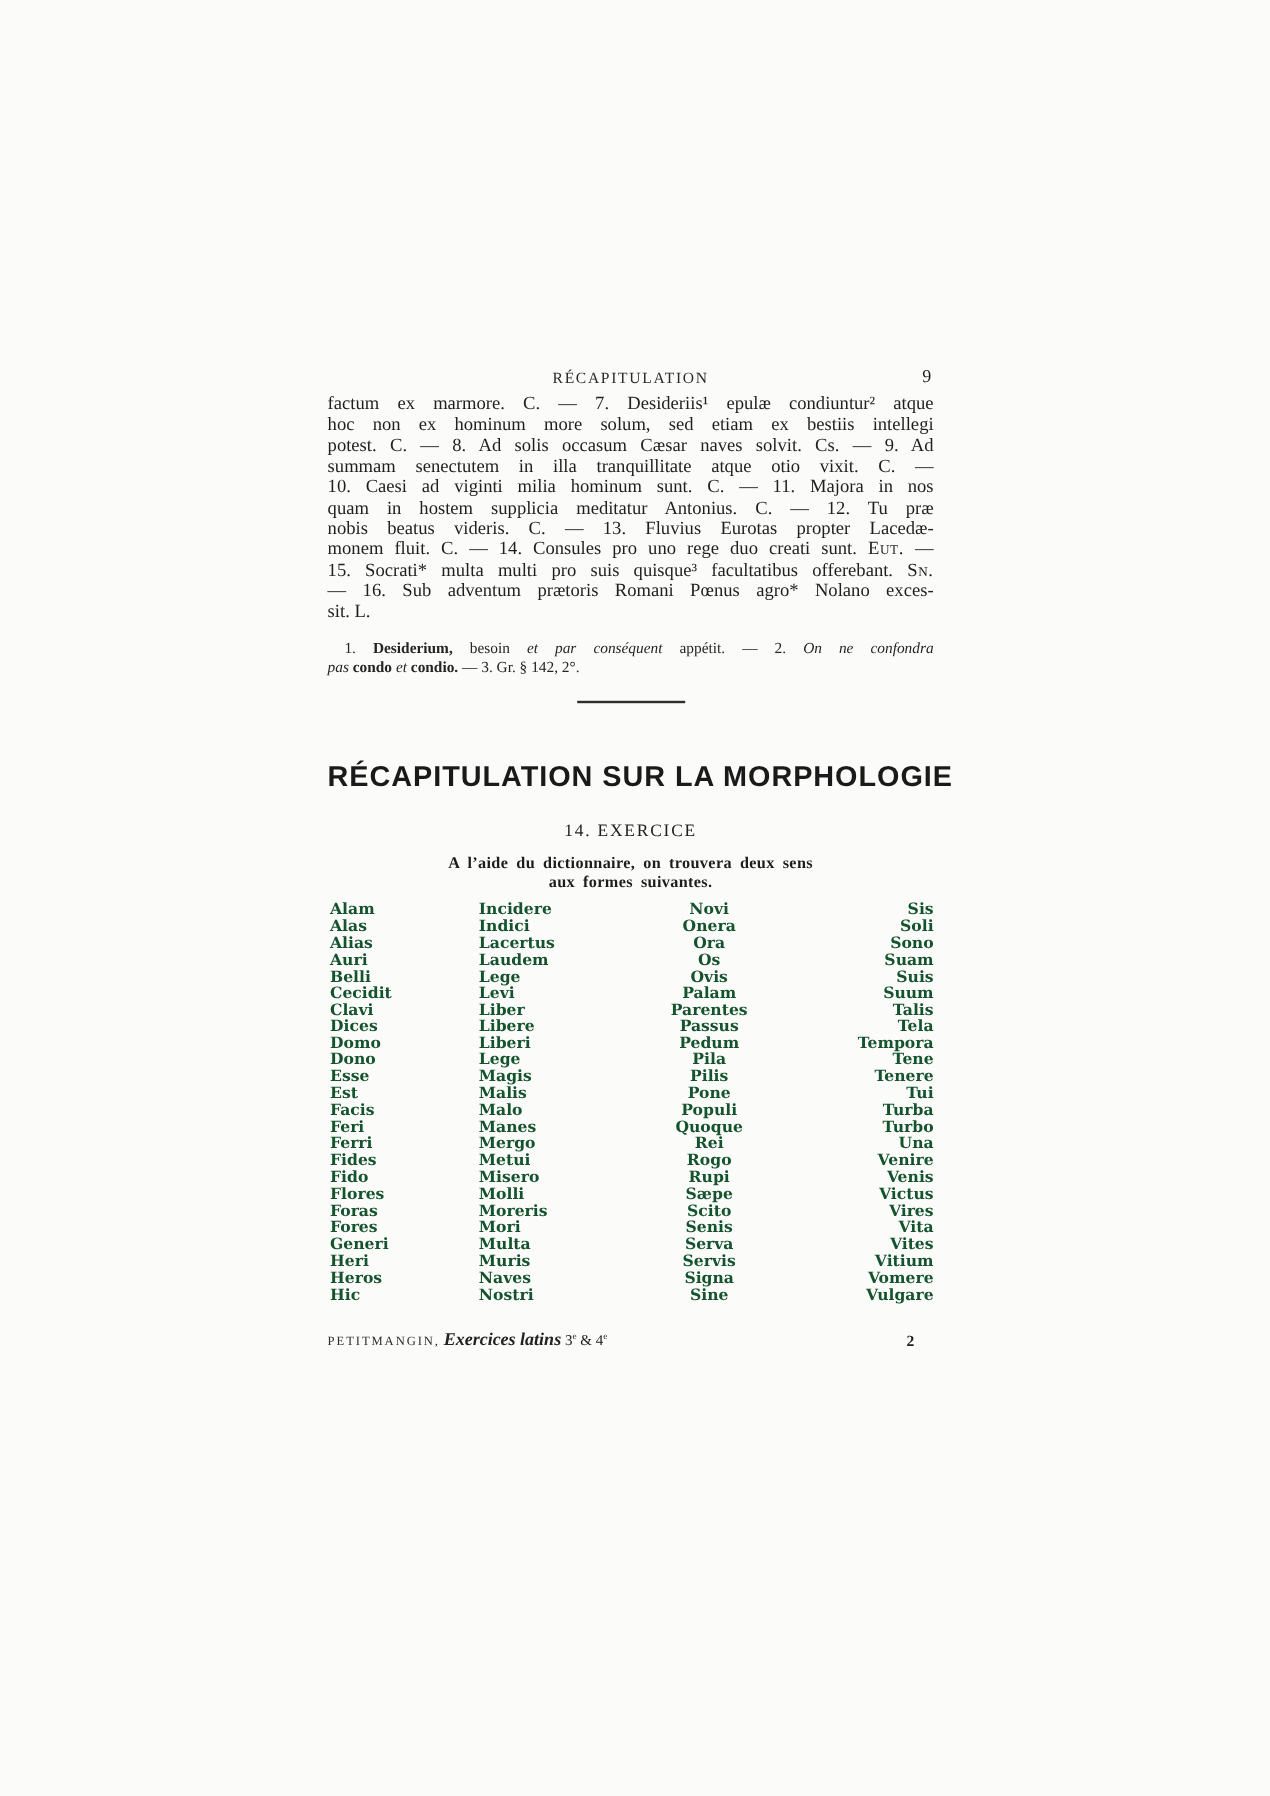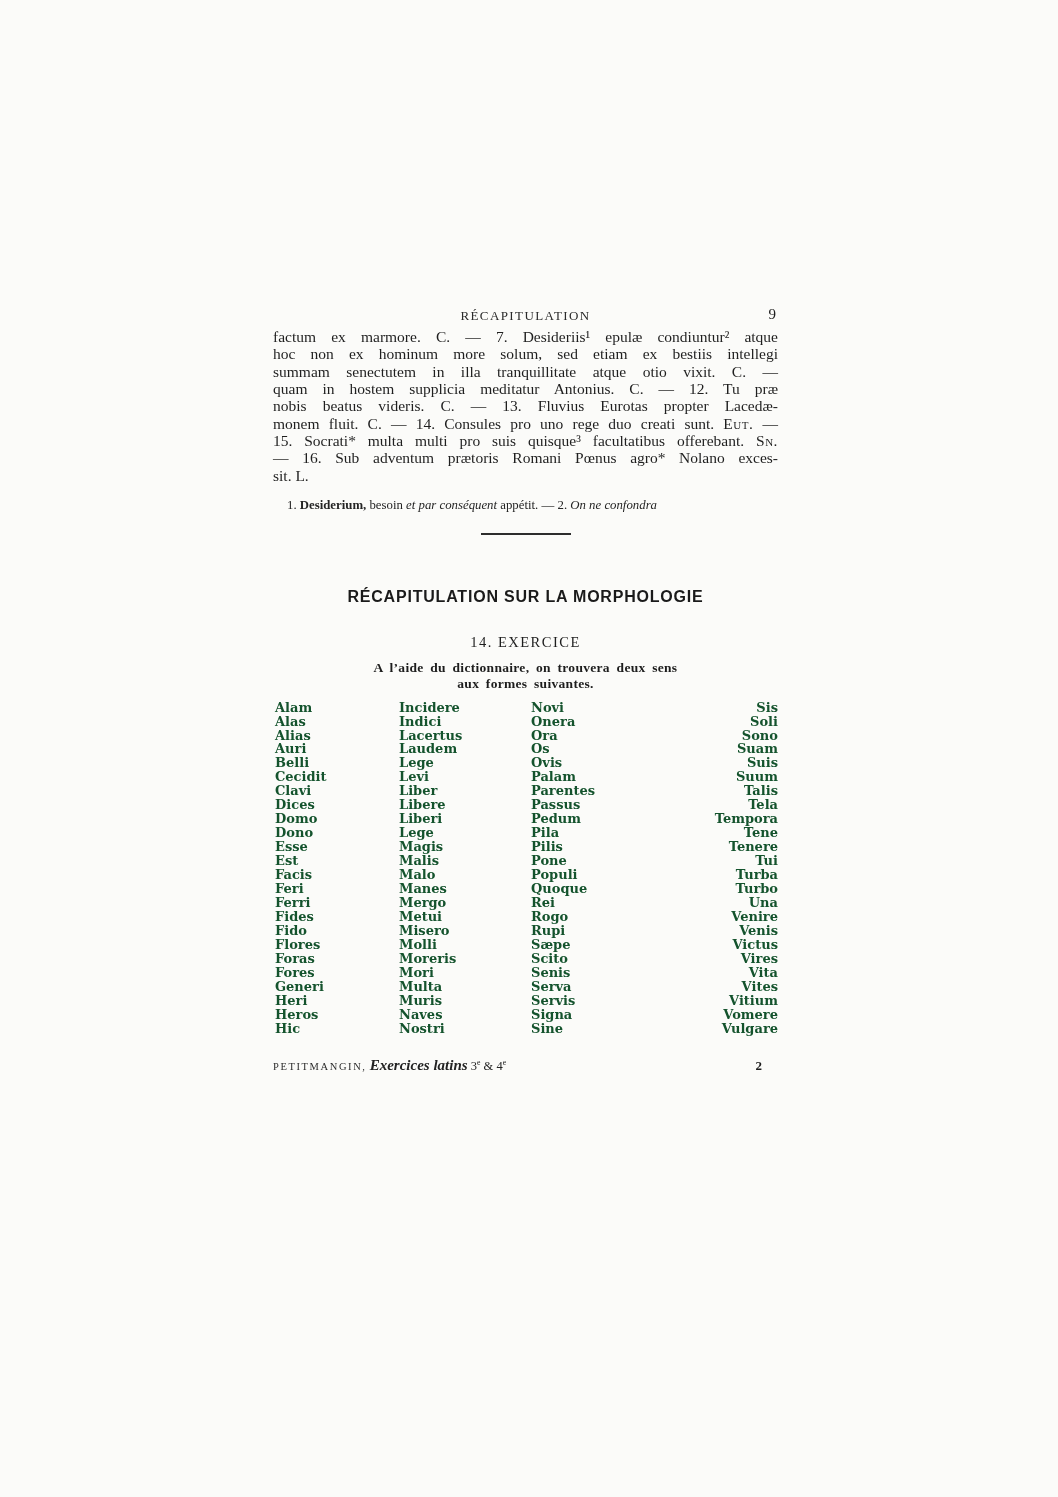--- a/index.html
+++ b/index.html
@@ -31,71 +31,74 @@
   .seg.bi { font-style:italic; font-weight:700; font-size:15px; }
   .seg.sc { font-variant:small-caps; letter-spacing:0.5px; }
   .seg.sup { vertical-align:super; font-size:62%; }
   .seg.caps { font-size:10.5px; letter-spacing:1.6px; color:#2c2c2c; }
 
   
   .rule { width:90px; height:2px; background:#2d2d2d; margin:19px auto 0 auto; }
 
   
   .title {
-    margin:49px 0 0 0; text-align:center; white-space:nowrap;
+    margin:49px 0 0 0; text-align:left; white-space:nowrap;
     font-family:"Liberation Sans", sans-serif; font-weight:700;
-    font-size:16px; line-height:26px; letter-spacing:0.8px; color:#1a1a1a;
+    font-size:24px; line-height:26px; letter-spacing:0.8px; color:#1a1a1a;
   }
   .exo { margin-top:24px; text-align:center; font-size:14.5px; letter-spacing:1.5px; color:#1e1e1e; }
   .instr {
     margin-top:9px; text-align:center; font-weight:700;
     font-size:13.5px; line-height:16.5px; letter-spacing:0.3px; word-spacing:3px; color:#1d1d1d;
   }
 
   
   .words { margin-top:8px; display:flex; }
   .col {
     font-family:"DejaVu Serif", serif; font-weight:700;
     font-size:13px; line-height:13.95px; color:#14532d;
   }
   .col .word { white-space:nowrap; }
   .c1 { width:126px; padding-left:2px; box-sizing:border-box; }
   .c2 { width:132px; }
-  .c3 { width:120px; }
+  .c3 { width:120px;text-align:center; }
   .c4 { flex:1;text-align:right; }
 
   
   .footer { position:relative; margin-top:22px; height:20px; font-size:12.5px; }
   .vol { position:absolute; right:16px; top:1px; font-size:13px; font-weight:700; color:#1d1d1d; }
 </style>
 </head>
 <body>
 
 <div class="page">
   <div class="content">
 
     <div class="running-head">
       <span class="rh-title">RÉCAPITULATION</span>
       <span class="rh-num">9</span>
     </div>
 
     <div class="para">
         <div class="line"><span class="seg">factum ex marmore. C. — 7. Desideriis¹ epulæ condiuntur² atque</span></div>
         <div class="line"><span class="seg">hoc non ex hominum more solum, sed etiam ex bestiis intellegi</span></div>
+        <div class="line"><span class="seg">potest. C. — 8. Ad solis occasum Cæsar naves solvit. Cs. — 9. Ad</span></div>
         <div class="line"><span class="seg">summam senectutem in illa tranquillitate atque otio vixit. C. —</span></div>
+        <div class="line"><span class="seg">10. Caesi ad viginti milia hominum sunt. C. — 11. Majora in nos</span></div>
         <div class="line"><span class="seg">quam in hostem supplicia meditatur Antonius. C. — 12. Tu præ</span></div>
         <div class="line"><span class="seg">nobis beatus videris. C. — 13. Fluvius Eurotas propter Lacedæ-</span></div>
         <div class="line"><span class="seg">monem fluit. C. — 14. Consules pro uno rege duo creati sunt. </span><span class="seg sc">Eut.</span><span class="seg"> —</span></div>
         <div class="line"><span class="seg">15. Socrati* multa multi pro suis quisque³ facultatibus offerebant. </span><span class="seg sc">Sn.</span></div>
         <div class="line"><span class="seg">— 16. Sub adventum prætoris Romani Pœnus agro* Nolano exces-</span></div>
         <div class="line"><span class="seg">sit. L.</span></div>
       </div>
 
     <div class="fn">
         <div class="line"><span class="seg">1. </span><span class="seg b">Desiderium,</span><span class="seg"> besoin </span><span class="seg i">et par conséquent</span><span class="seg"> appétit. — 2. </span><span class="seg i">On ne confondra</span></div>
+        <div class="line"><span class="seg i">pas </span><span class="seg b">condo</span><span class="seg"> </span><span class="seg i">et</span><span class="seg"> </span><span class="seg b">condio.</span><span class="seg"> — 3. Gr. § 142, 2°.</span></div>
       </div>
 
     <div class="rule"></div>
 
     <h1 class="title">RÉCAPITULATION SUR LA MORPHOLOGIE</h1>
 
     <div class="exo">14. EXERCICE</div>
 
     <div class="instr">
         <div class="instr-line">A l’aide du dictionnaire, on trouvera deux sens</div>

